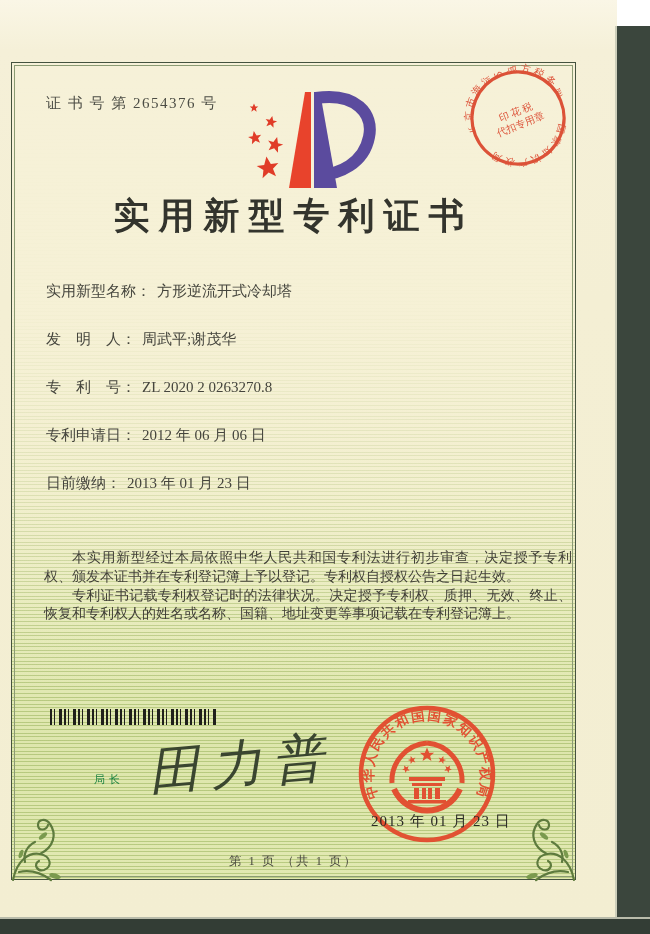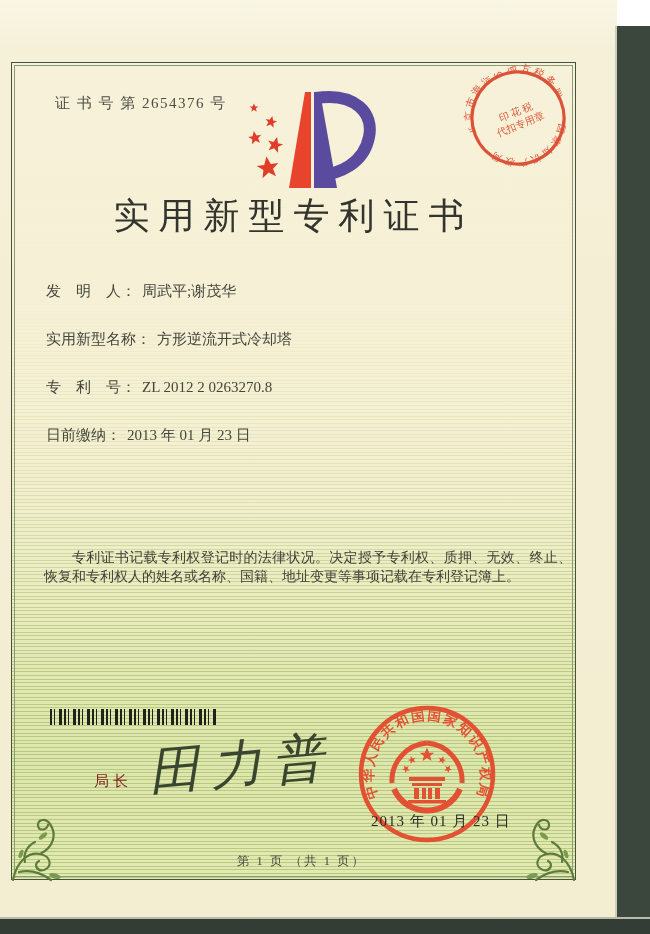--- a/index.html
+++ b/index.html
@@ -34,62 +34,62 @@
   }
   .frame::before{
     content:"";position:absolute;inset:2px;border:1px solid #8b9b74;pointer-events:none;
   }
   .flourish{position:absolute;z-index:3;}
   .flourish.bl{left:-3px;bottom:-5px;}
   .flourish.br{right:-3px;bottom:-5px;transform:scaleX(-1);}
 
   .cert-number{
     position:absolute;left:46px;top:94px;font-size:15px;letter-spacing:1.5px;
-    color:#4c4d45;z-index:2;margin-left:9px;
+    color:#4c4d45;z-index:2;
   }
   .logo{position:absolute;left:240px;top:88px;width:150px;height:110px;z-index:2;}
   .tax-stamp{
     position:absolute;left:468px;top:68px;width:100px;height:100px;
     transform:rotate(-22deg);z-index:2;opacity:.92;
   }
   .doc-title{
     position:absolute;left:11px;top:192px;width:565px;text-align:center;
-    font-size:36px;font-weight:400;letter-spacing:9px;color:#33342d;z-index:2;
+    font-size:36px;font-weight:700;letter-spacing:9px;color:#33342d;z-index:2;
   }
   .fields{position:absolute;left:46px;top:282px;width:510px;z-index:2;}
   .field-row{display:flex;line-height:18px;margin-bottom:30px;font-size:15px;color:#45453d;}
   .field-row .lbl{white-space:pre;margin-right:6px;}
   .paragraphs{position:absolute;left:44px;top:549px;width:528px;z-index:2;}
   .paragraphs p{
     margin:0;text-indent:2em;font-size:14px;line-height:18.8px;
     color:#403f37;text-align:justify;
   }
   .barcode{
     position:absolute;left:50px;top:709px;width:168px;height:16px;z-index:2;
     background:repeating-linear-gradient(90deg,
       #20201c 0px,#20201c 2px,rgba(0,0,0,0) 2px,rgba(0,0,0,0) 4px,
       #20201c 4px,#20201c 5px,rgba(0,0,0,0) 5px,rgba(0,0,0,0) 9px,
       #20201c 9px,#20201c 12px,rgba(0,0,0,0) 12px,rgba(0,0,0,0) 14px);
   }
   .director-role{
-    position:absolute;left:94px;top:772px;font-size:15px;letter-spacing:4px;
-    color:#7f1d1d;z-index:2;
+    position:absolute;left:94px;top:772px;font-size:11px;letter-spacing:4px;
+    color:#15803d;z-index:2;
   }
   .director-signature{
     position:absolute;left:148px;top:730px;font-size:52px;letter-spacing:10px;
     color:#2e3927;transform:rotate(-5deg);font-style:italic;z-index:2;opacity:.92;
   }
   .big-seal{position:absolute;left:356px;top:703px;width:142px;height:142px;z-index:3;opacity:.95;}
   .seal-date{
     position:absolute;left:371px;top:812px;font-size:15px;letter-spacing:1px;
     color:#2b2b25;z-index:4;
   }
   .footer-page{
     position:absolute;left:11px;top:853px;width:565px;text-align:center;
-    font-size:12.5px;letter-spacing:2px;color:#4a4a3f;z-index:2;padding-left:8px;
+    font-size:12.5px;letter-spacing:2px;color:#4a4a3f;z-index:2;
   }
   .seal-text{fill:#da452b;}
   .seal-text-big{fill:#e34a2d;font-weight:700;}
 </style>
 </head>
 <body>
 
 <div class="paper"></div>
 <div class="band-right"></div>
 <div class="band-bottom"></div>
@@ -153,38 +153,43 @@
     <textPath href="#taxBot" startOffset="50%" text-anchor="middle">国家知识产权局</textPath>
   </text>
   <text class="seal-text" x="50" y="47" font-size="10" text-anchor="middle">印 花 税</text>
   <text class="seal-text" x="50" y="60" font-size="10" text-anchor="middle">代扣专用章</text>
 </svg>
 
 <div class="doc-title">实用新型专利证书</div>
 
 <div class="fields">
   <div class="field-row">
+    <span class="lbl">实用新型名称：</span>
+    <span class="val">方形逆流开式冷却塔</span>
+  </div>
+  <div class="field-row">
     <span class="lbl">发　明　人：</span>
     <span class="val">周武平;谢茂华</span>
   </div>
   <div class="field-row">
-    <span class="lbl">实用新型名称：</span>
-    <span class="val">方形逆流开式冷却塔</span>
-  </div>
-  <div class="field-row">
     <span class="lbl">专　利　号：</span>
-    <span class="val">ZL 2012 2 0263270.8</span>
+    <span class="val">ZL 2020 2 0263270.8</span>
+  </div>
+  <div class="field-row">
+    <span class="lbl">专利申请日：</span>
+    <span class="val">2012 年 06 月 06 日</span>
   </div>
   <div class="field-row">
     <span class="lbl">日前缴纳：</span>
     <span class="val">2013 年 01 月 23 日</span>
   </div>
 </div>
 
 <div class="paragraphs">
+  <p>本实用新型经过本局依照中华人民共和国专利法进行初步审查，决定授予专利权、颁发本证书并在专利登记簿上予以登记。专利权自授权公告之日起生效。</p>
   <p>专利证书记载专利权登记时的法律状况。决定授予专利权、质押、无效、终止、恢复和专利权人的姓名或名称、国籍、地址变更等事项记载在专利登记簿上。</p>
 </div>
 
 <div class="barcode"></div>
 
 <div class="director-role">局长</div>
 <div class="director-signature">田力普</div>
 
 <svg class="big-seal" viewBox="0 0 142 142">
   <circle cx="71" cy="71" r="66" fill="none" stroke="#e34a2d" stroke-width="4.5"></circle>

